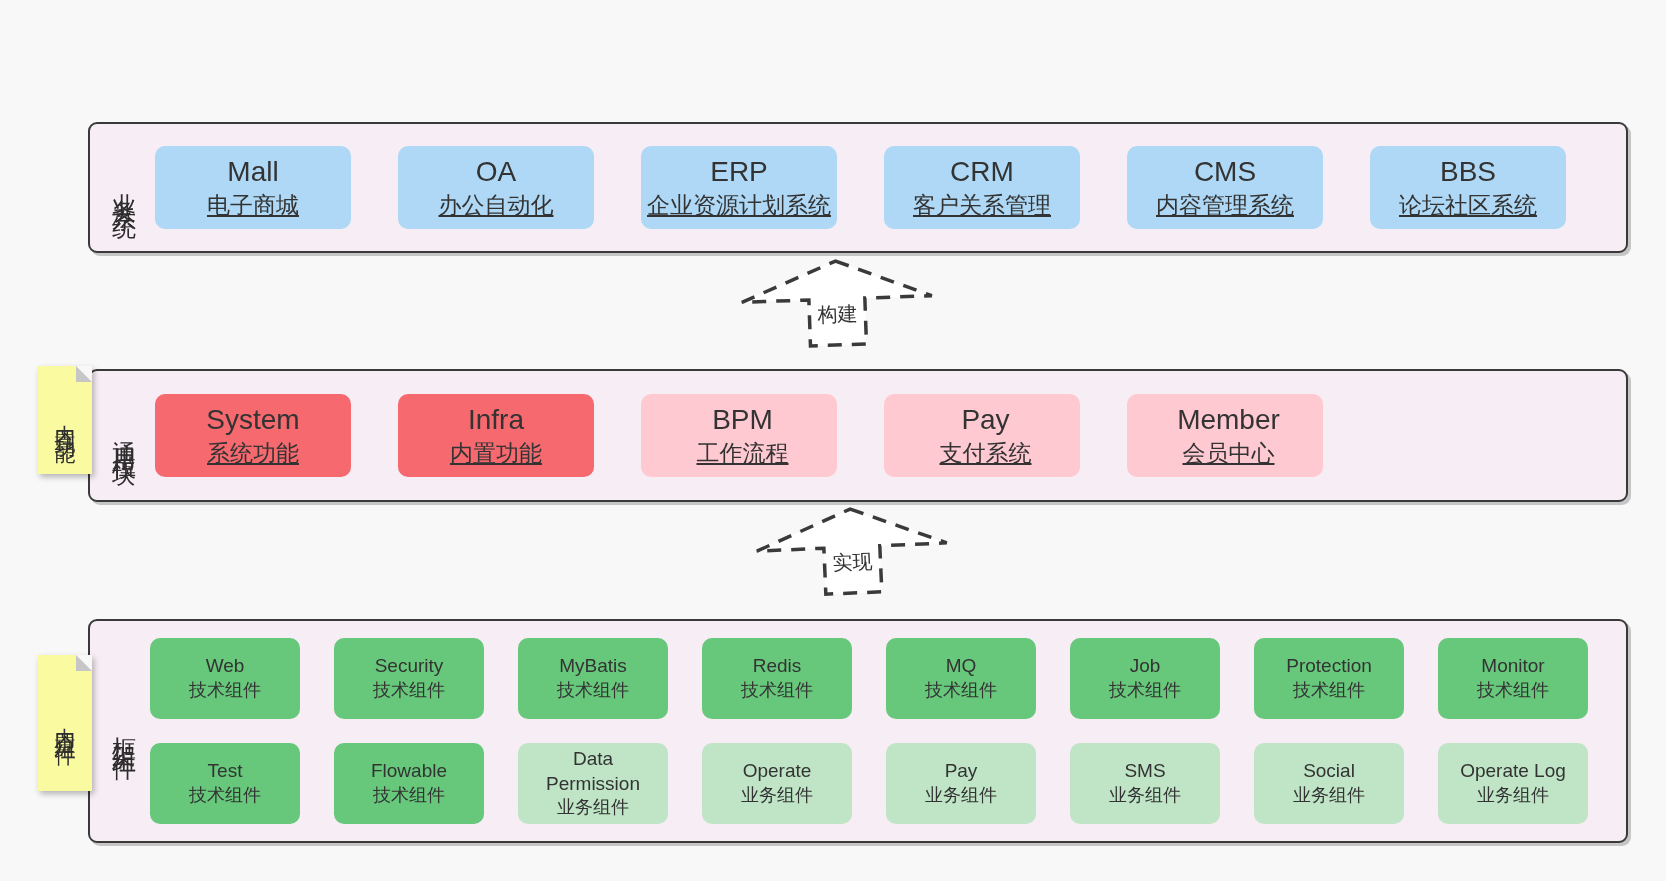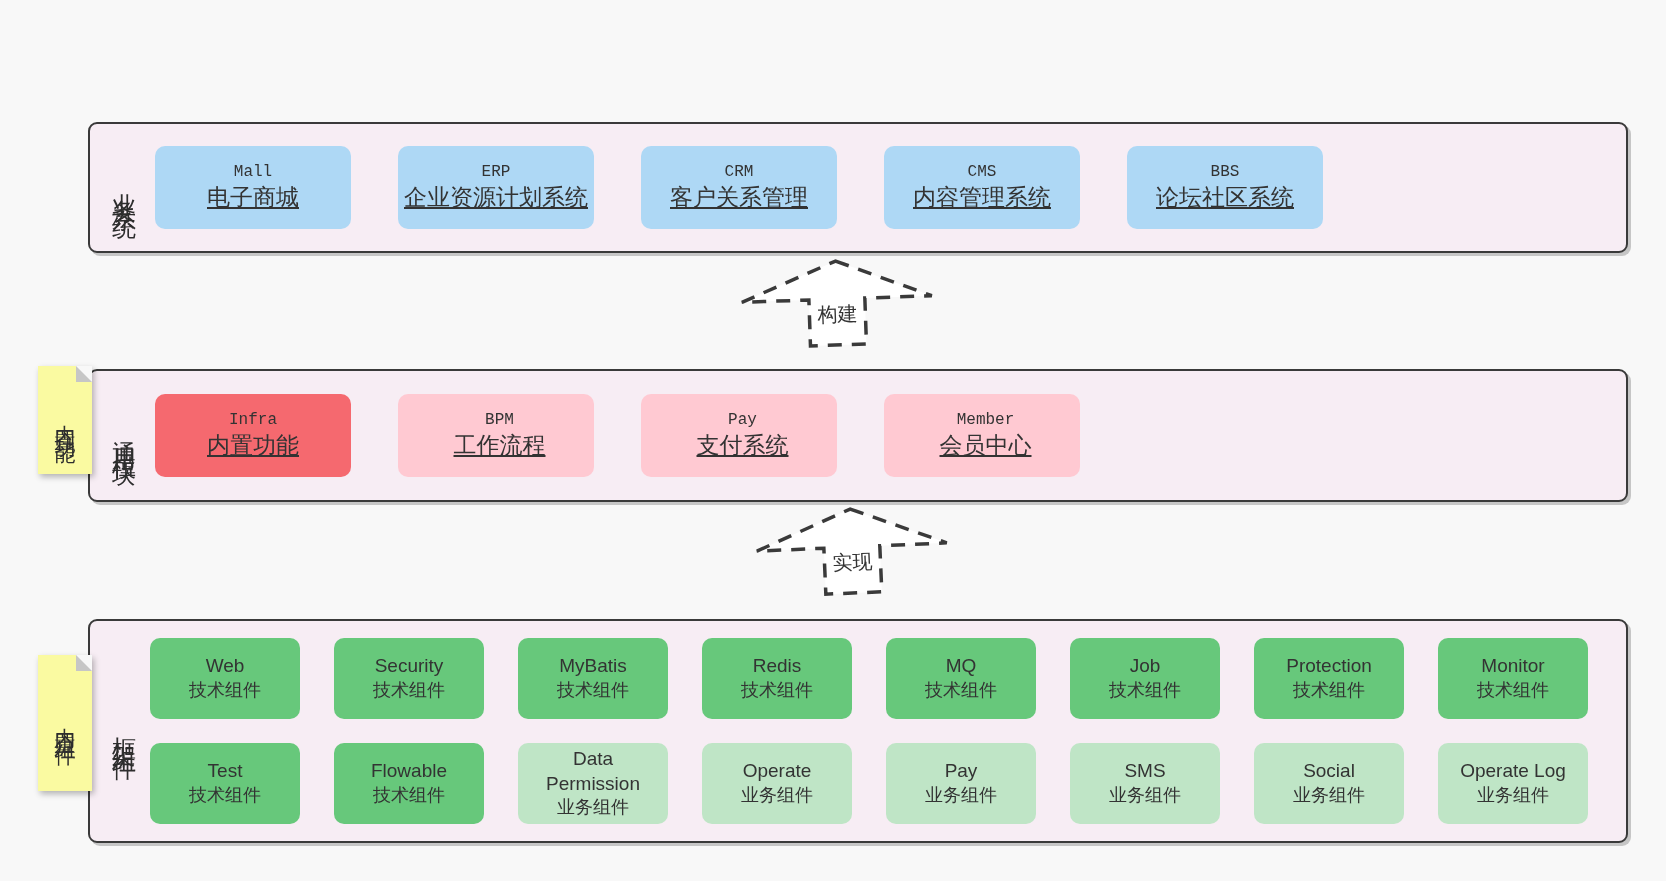--- a/index.html
+++ b/index.html
@@ -28,21 +28,21 @@
   .row8 { display:flex; gap:34px; }
 
   
   .box {
     border-radius:10px; box-sizing:border-box; padding:4px 6px;
     display:flex; flex-direction:column; justify-content:center; align-items:center;
     text-align:center; line-height:1.3;
   }
   .bbig { width:196px; height:83px; }
   .bsm  { width:150px; height:81px; }
-  .bbig .t { font-size:16px;font-family:Liberation Mono, monospace; } .bbig .s { font-size:23px;text-decoration:underline; }
+  .bbig .t { font-size:28px; } .bbig .s { font-size:23px;text-decoration:underline; }
   .bsm  .t { font-size:19px; } .bsm  .s { font-size:18px; }
   .blue   { background:#aed8f5; }
   .red    { background:#f5696f; }
   .pink   { background:#ffc9d2;padding-left:13px; }
   .green  { background:#67c87b;align-items:center; }
   .lgreen { background:#bfe5c6; }
 
   
   .note {
     position:absolute; left:38px; width:54px; background:#fafaa1;
@@ -74,20 +74,24 @@
 <div class="stage">
 
   <div class="band band1">
     <div class="band-label vtext">业务系统</div>
     <div class="row6">
       <div class="box bbig blue">
         <div class="t">Mall</div>
         <div class="s">电子商城</div>
       </div>
       <div class="box bbig blue">
+        <div class="t">OA</div>
+        <div class="s">办公自动化</div>
+      </div>
+      <div class="box bbig blue">
         <div class="t">ERP</div>
         <div class="s">企业资源计划系统</div>
       </div>
       <div class="box bbig blue">
         <div class="t">CRM</div>
         <div class="s">客户关系管理</div>
       </div>
       <div class="box bbig blue">
         <div class="t">CMS</div>
         <div class="s">内容管理系统</div>
@@ -105,20 +109,24 @@
         <polygon points="100,4 195,42 128,42 128,88 72,88 72,42 5,42" fill="#ffffff" stroke="#3a3a3a" stroke-width="3.5" stroke-dasharray="14 10" stroke-linejoin="miter"></polygon>
       </svg>
     </span>
     <div class="alabel">构建</div>
   </div>
 
   <div class="band band2">
     <div class="band-label vtext">通用模块</div>
     <div class="row6">
       <div class="box bbig red">
+        <div class="t">System</div>
+        <div class="s">系统功能</div>
+      </div>
+      <div class="box bbig red">
         <div class="t">Infra</div>
         <div class="s">内置功能</div>
       </div>
       <div class="box bbig pink">
         <div class="t">BPM</div>
         <div class="s">工作流程</div>
       </div>
       <div class="box bbig pink">
         <div class="t">Pay</div>
         <div class="s">支付系统</div>

